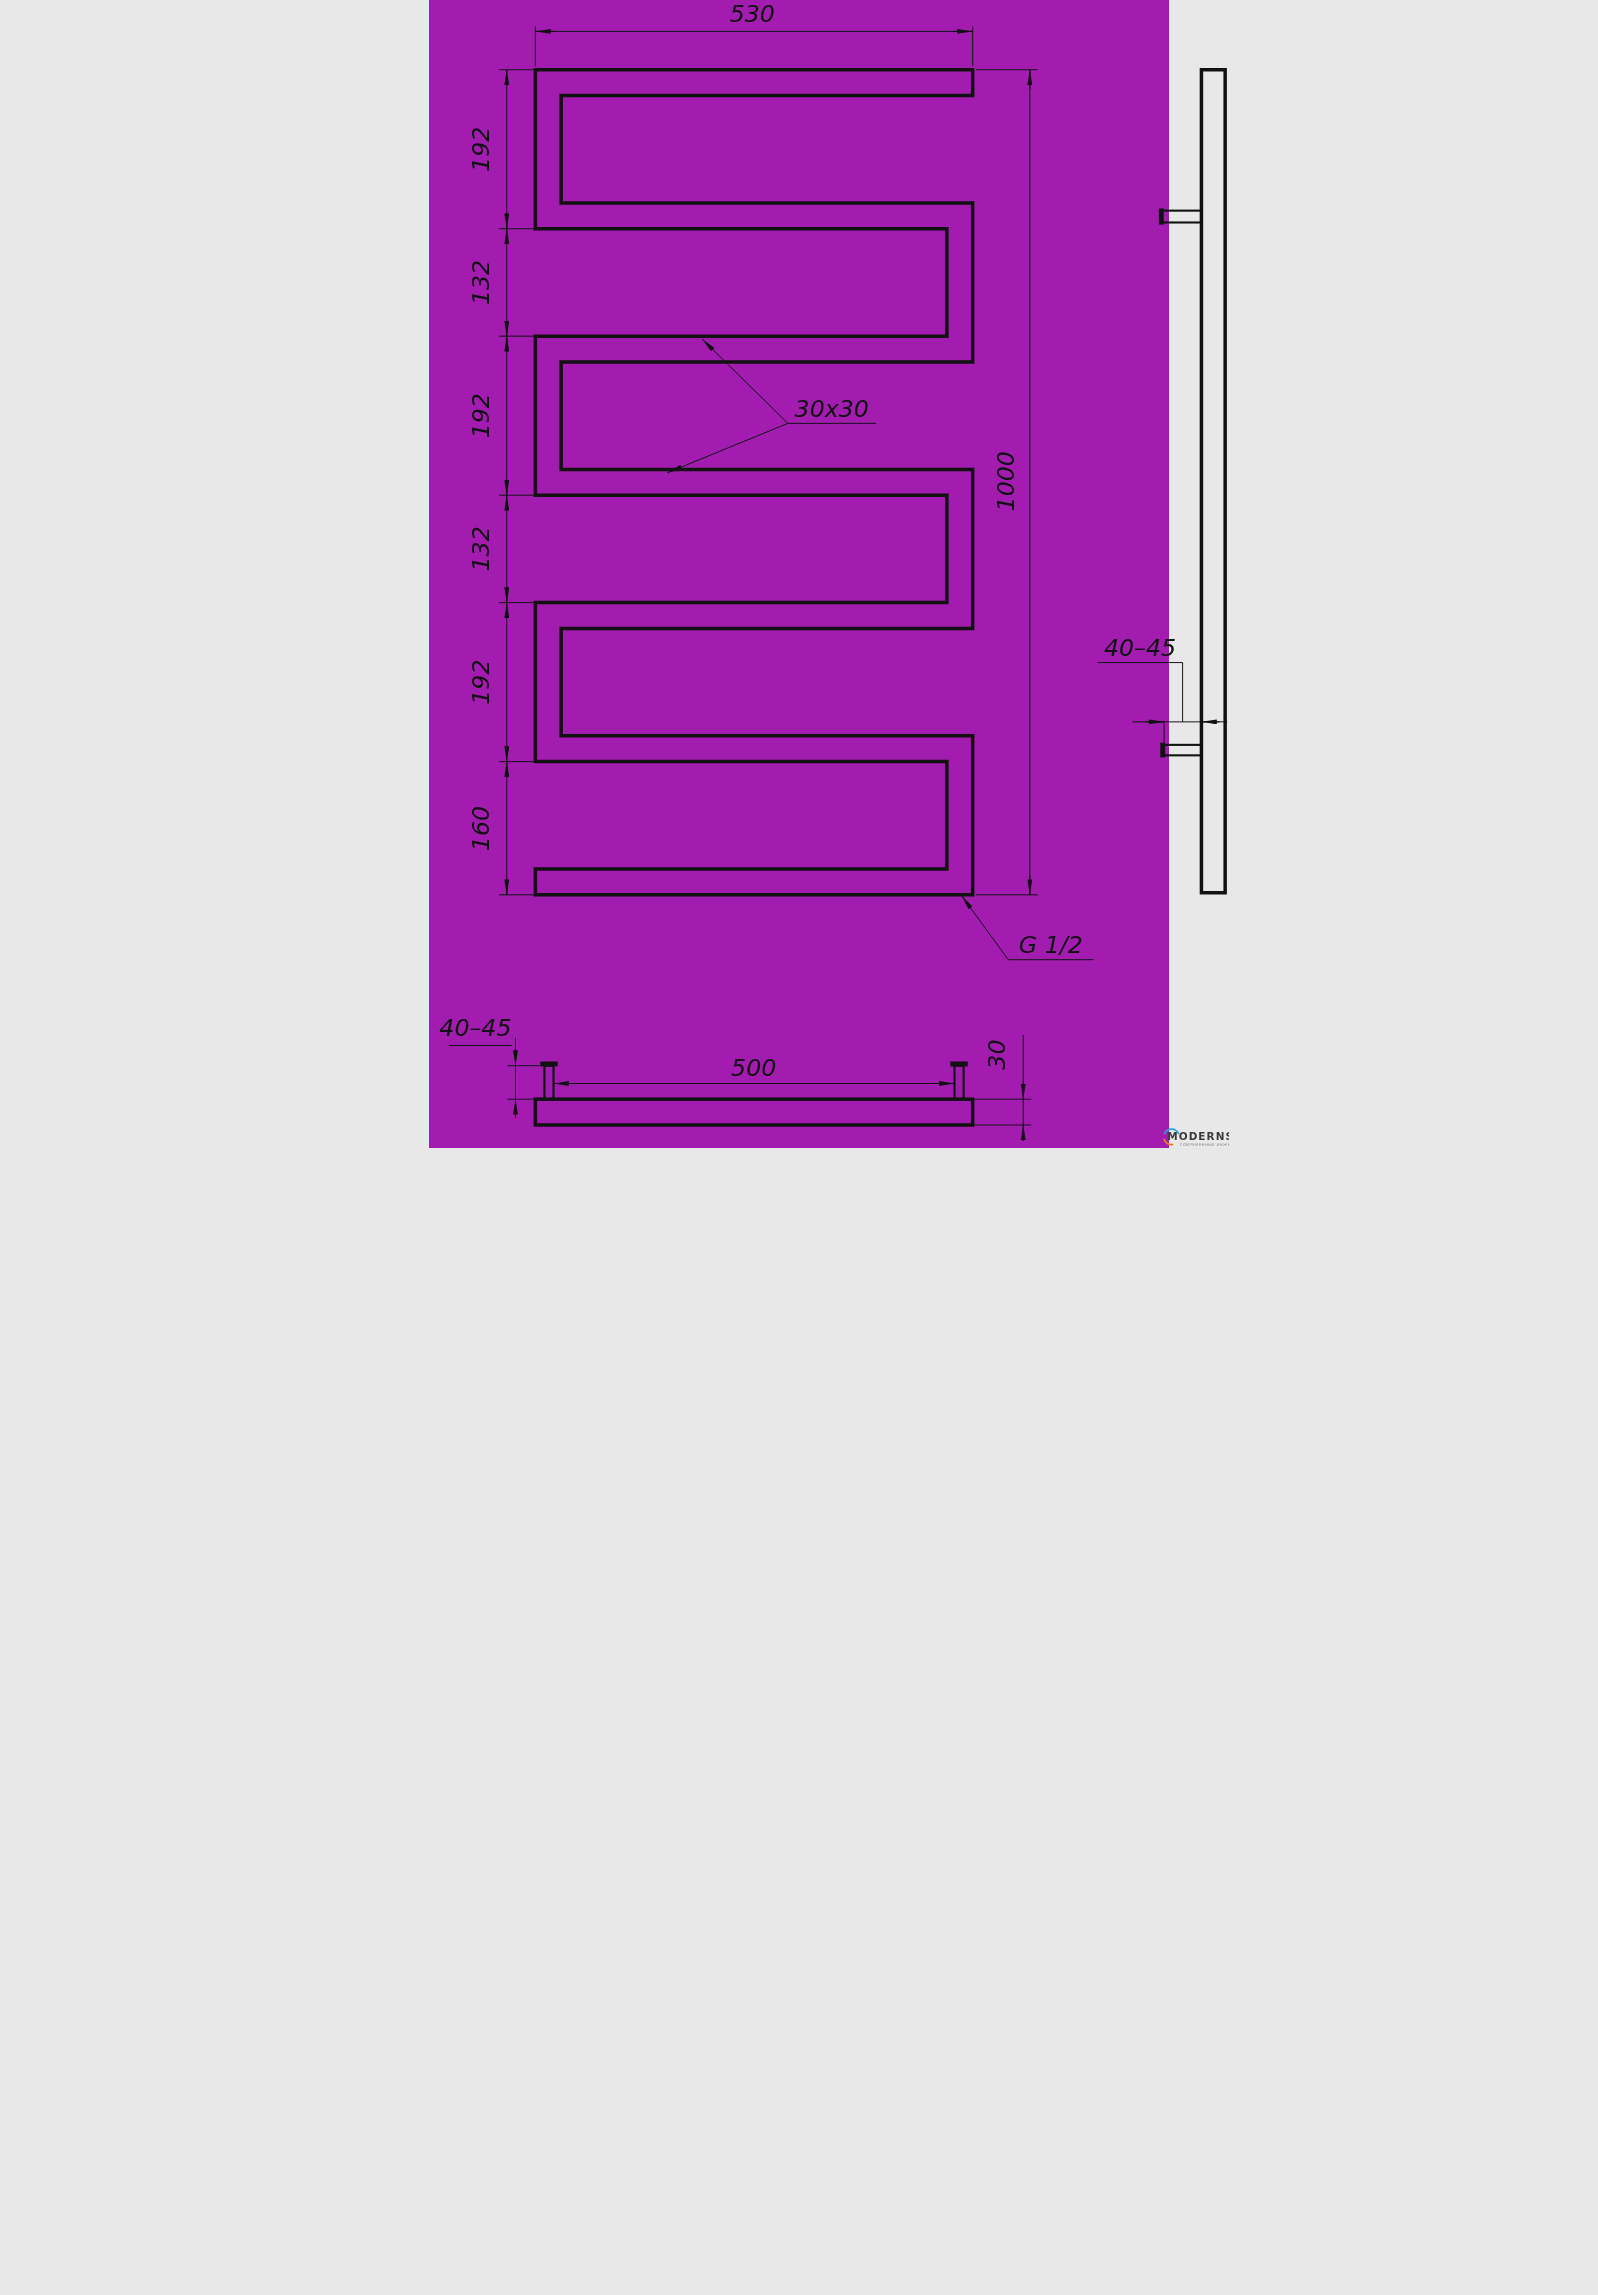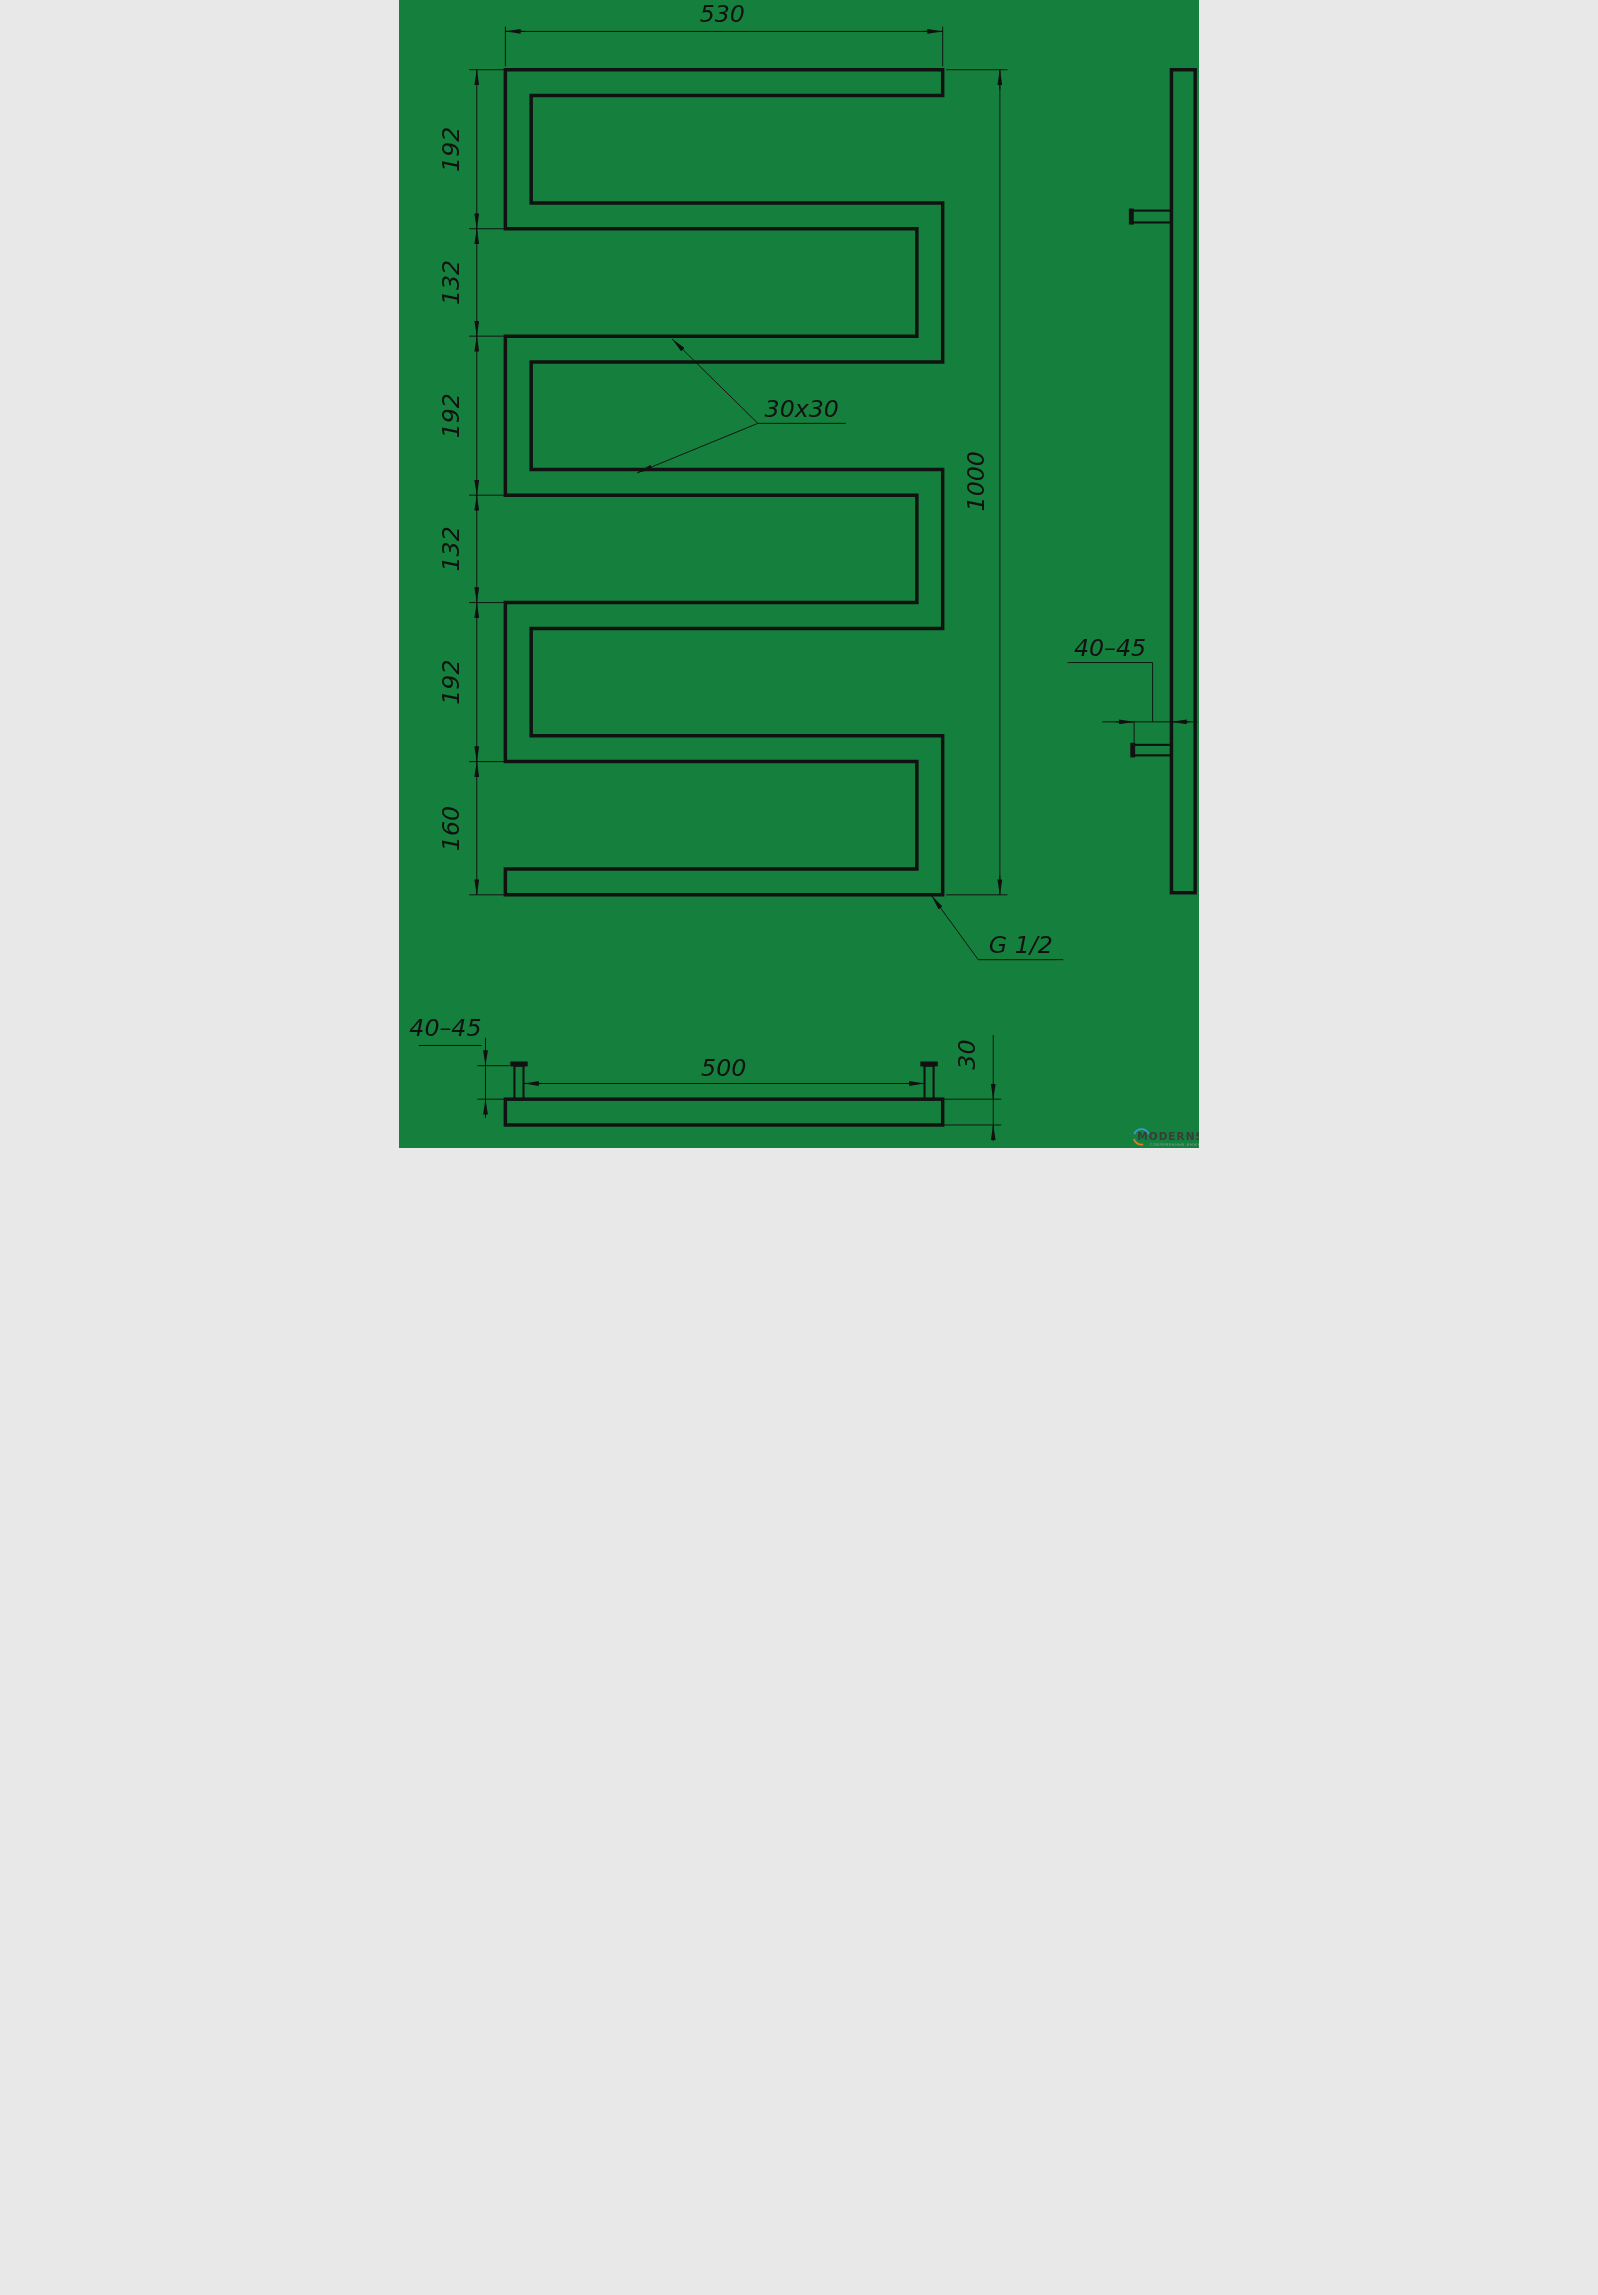--- a/index.html
+++ b/index.html
@@ -1,17 +1,17 @@
 <!DOCTYPE html>
 <html style="font-size:11px"><head>
 <meta charset="utf-8">
 <style>
   html,body{margin:0;padding:0;background:#e8e8e8;}
   .sheet{
-    width:800px;height:1148px;margin:0 auto;background:#15803d;
+    width:740px;height:1148px;margin:0 auto;background:#a21caf;
     position:relative;font-family:"DejaVu Sans",sans-serif;
   }
   svg{display:block;}
   .outline{fill:none;stroke:#111;stroke-width:5;stroke-linejoin:miter;}
   .mid{fill:none;stroke:#111;stroke-width:3;}
   .thin{fill:none;stroke:#111;stroke-width:1.4;}
   .capfill{fill:#111;stroke:none;}
   .dimtxt{font-size:34px;font-style:italic;fill:#111;}
   .brand{font-size:15px;font-weight:bold;fill:#3b3b3b;letter-spacing:1.5px;}
   .tagline{font-size:5.6px;fill:#8f8f8f;letter-spacing:0.55px;}

